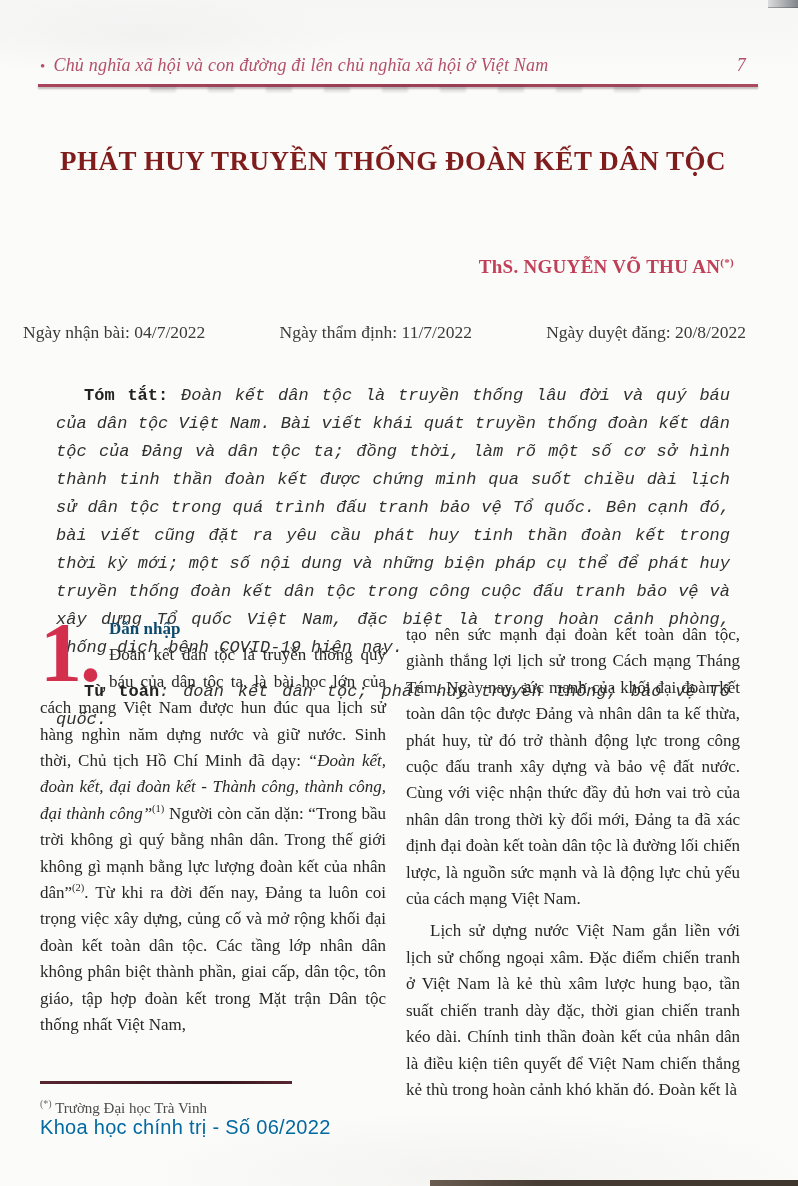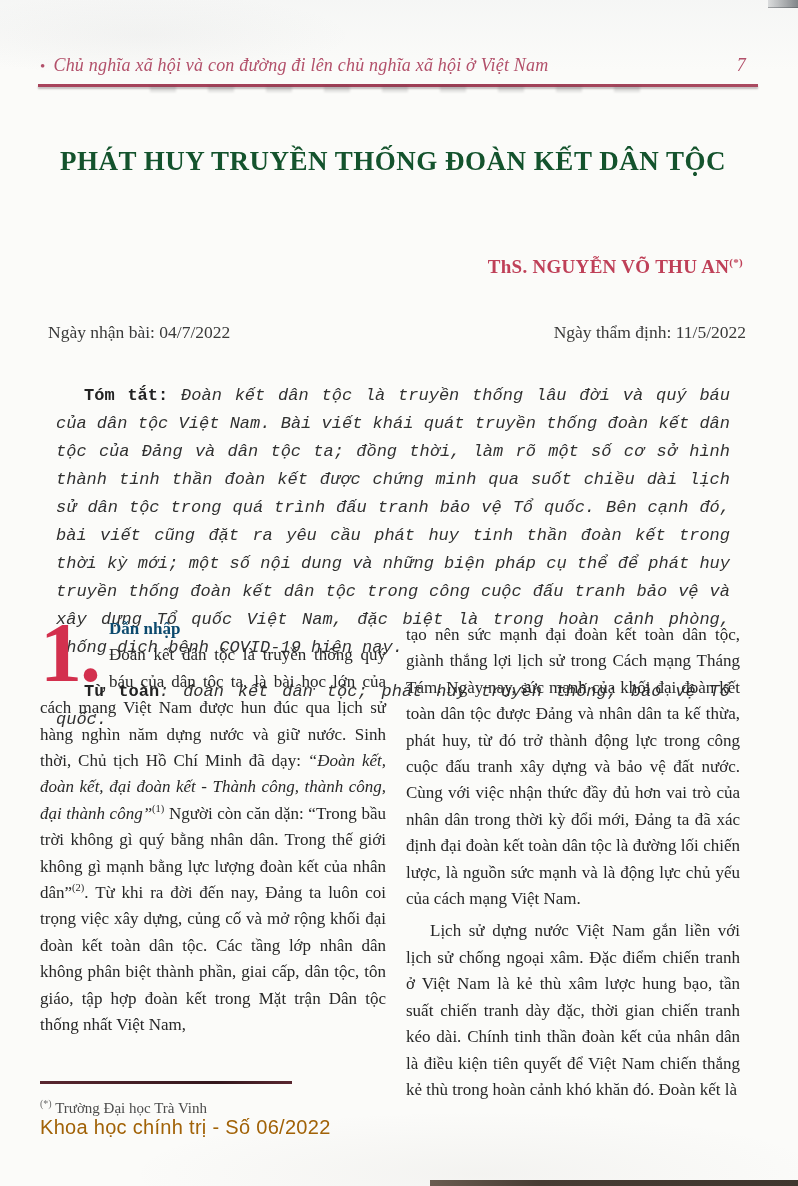--- a/index.html
+++ b/index.html
@@ -42,32 +42,32 @@
   }
   .head-smudge{
     position:absolute;left:150px;right:130px;top:86px;height:6px;
     background:repeating-linear-gradient(90deg, rgba(60,55,58,0.28) 0 26px, rgba(60,55,58,0) 26px 58px);
     filter:blur(1px);opacity:.5;
   }
 
   
   .article-title{
     position:absolute;left:60px;right:72px;top:138px;
-    text-align:center;color:#14532d;font-weight:bold;
+    text-align:center;color:#7f1d1d;font-weight:bold;
     font-size:27px;line-height:46px;letter-spacing:.5px;
   }
   .author-line{
-    position:absolute;left:40px;right:55px;top:256px;
+    position:absolute;left:40px;right:64px;top:256px;
     text-align:right;color:#bf4058;font-weight:bold;font-size:19px;letter-spacing:.3px;
   }
   .author-line sup{font-size:11px;}
 
   
   .dates-row{
-    position:absolute;left:48px;right:52px;top:322px;
+    position:absolute;left:23px;right:52px;top:322px;
     display:flex;justify-content:space-between;
     font-size:17.5px;color:#3a3a3a;
   }
 
   
   .abstract-block{
     position:absolute;left:40px;right:52px;top:366px;
     font-size:17px;line-height:28px;text-align:justify;
   }
   .abstract-block p{margin:16px;text-indent:28px;font-style:italic;color:#303030;font-family:Liberation Mono, monospace;}
@@ -98,21 +98,21 @@
     width:252px;height:3px;margin-bottom:10px;
     background:linear-gradient(90deg,#59262f 0%,#401d24 45%,#33171d 70%,#59262f 100%);
   }
   .fn-text{font-size:15px;color:#4c4c4c;text-align:left;line-height:20px;}
   .fn-text sup{font-size:10px;color:#6a6a6a;}
 
   
   .page-footer{
     position:absolute;left:40px;top:1116px;
     font-family:"Liberation Sans","DejaVu Sans",sans-serif;
-    font-size:20px;color:#a16207;letter-spacing:.3px;
+    font-size:20px;color:#0369a1;letter-spacing:.3px;
   }
 </style>
 </head>
 <body>
 
 <div class="scan-noise"></div>
 <div class="corner-mark"></div>
 
 <div class="running-head">
   <span class="bullet">•</span>
@@ -125,21 +125,22 @@
 <div class="article-title">
   <div>PHÁT HUY TRUYỀN THỐNG ĐOÀN KẾT DÂN TỘC</div>
 </div>
 
 <div class="author-line">
   <span>ThS. NGUYỄN VÕ THU AN</span><sup>(*)</sup>
 </div>
 
 <div class="dates-row">
   <span>Ngày nhận bài: 04/7/2022</span>
-  <span>Ngày thẩm định: 11/5/2022</span>
+  <span>Ngày thẩm định: 11/7/2022</span>
+  <span>Ngày duyệt đăng: 20/8/2022</span>
 </div>
 
 <div class="abstract-block">
   <p><span class="lbl">Tóm tắt:</span><span> Đoàn kết dân tộc là truyền thống lâu đời và quý báu của dân tộc Việt Nam. Bài viết khái quát truyền thống đoàn kết dân tộc của Đảng và dân tộc ta; đồng thời, làm rõ một số cơ sở hình thành tinh thần đoàn kết được chứng minh qua suốt chiều dài lịch sử dân tộc trong quá trình đấu tranh bảo vệ Tổ quốc. Bên cạnh đó, bài viết cũng đặt ra yêu cầu phát huy tinh thần đoàn kết trong thời kỳ mới; một số nội dung và những biện pháp cụ thể để phát huy truyền thống đoàn kết dân tộc trong công cuộc đấu tranh bảo vệ và xây dựng Tổ quốc Việt Nam, đặc biệt là trong hoàn cảnh phòng, chống dịch bệnh COVID-19 hiện nay.</span></p>
   <p class="kw"><span class="lbl">Từ toàn</span><span>: đoàn kết dân tộc; phát huy truyền thống; bảo vệ Tổ quốc.</span></p>
 </div>
 
 <div class="columns">
   <div class="col col-left">
     <div>

